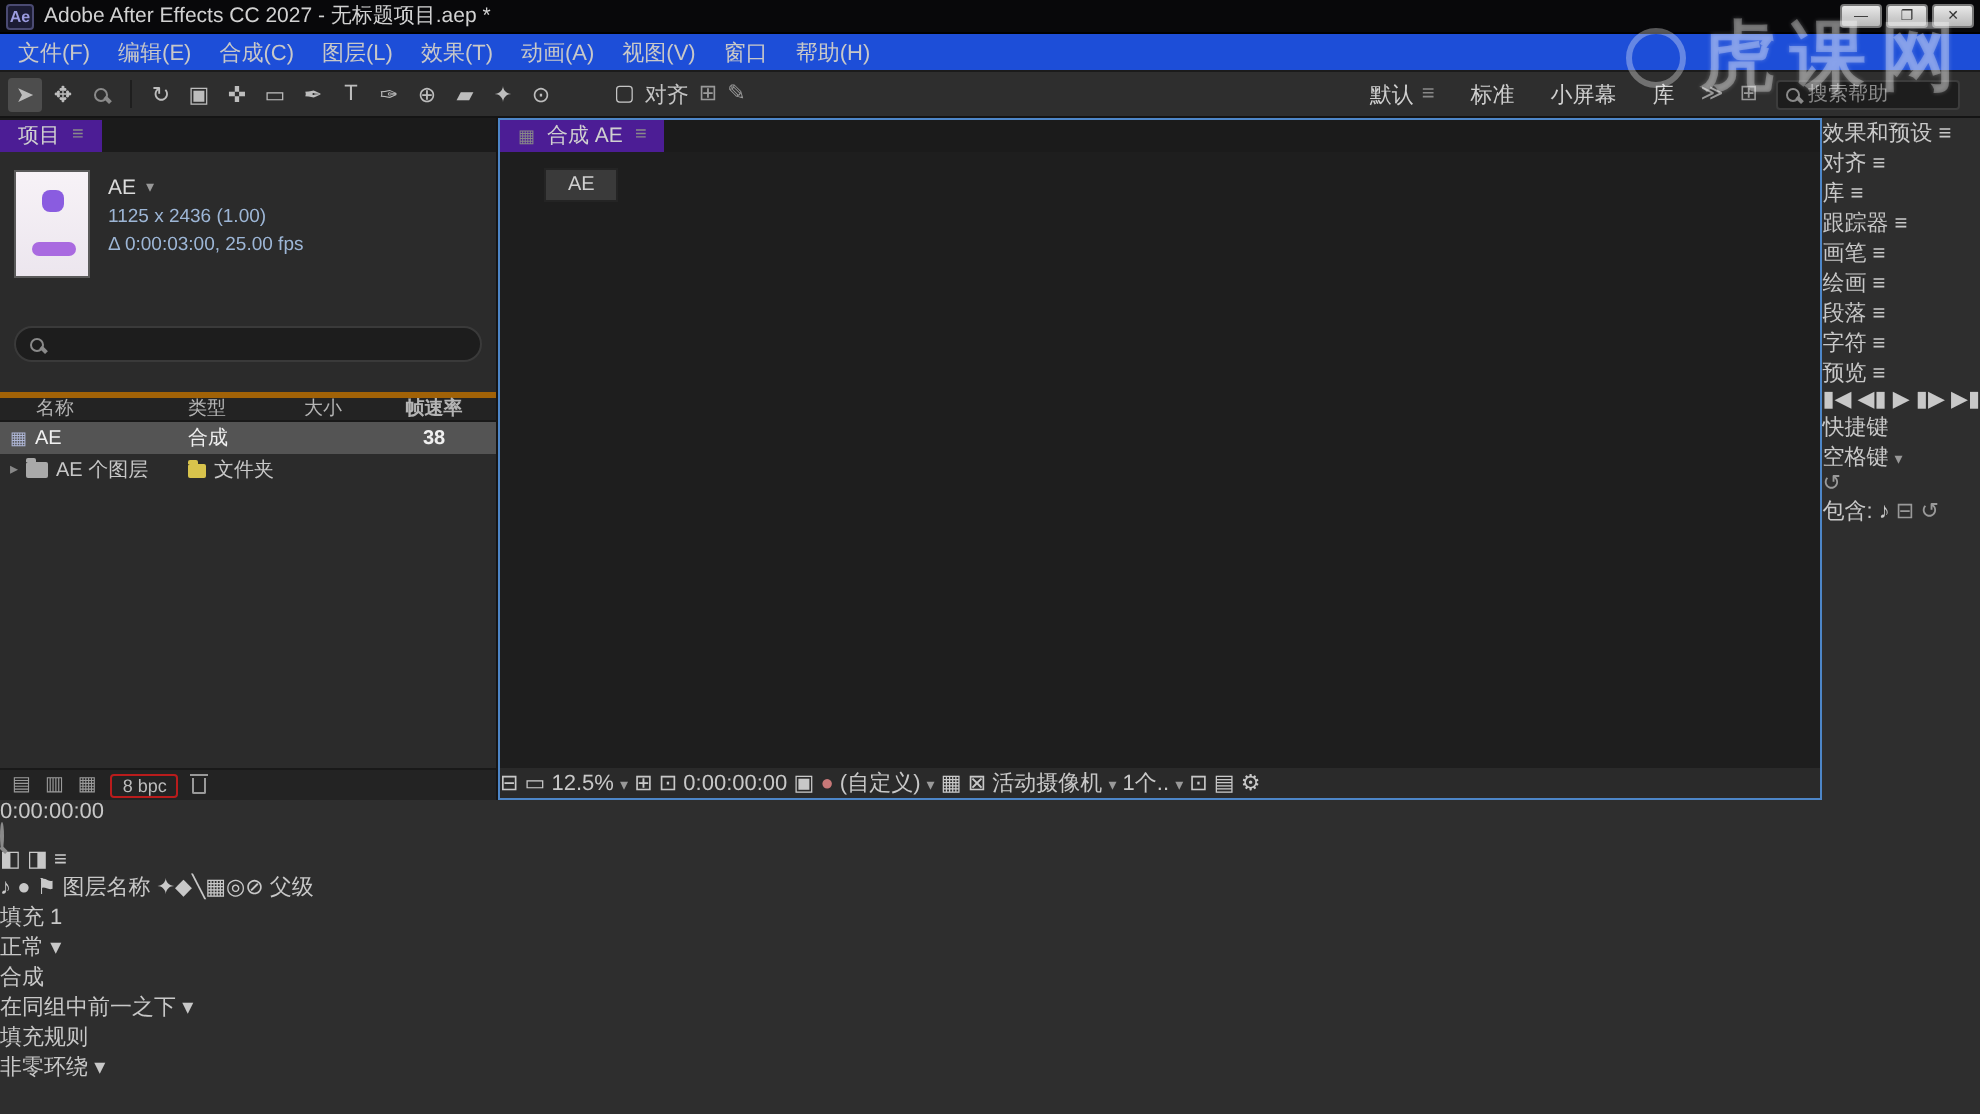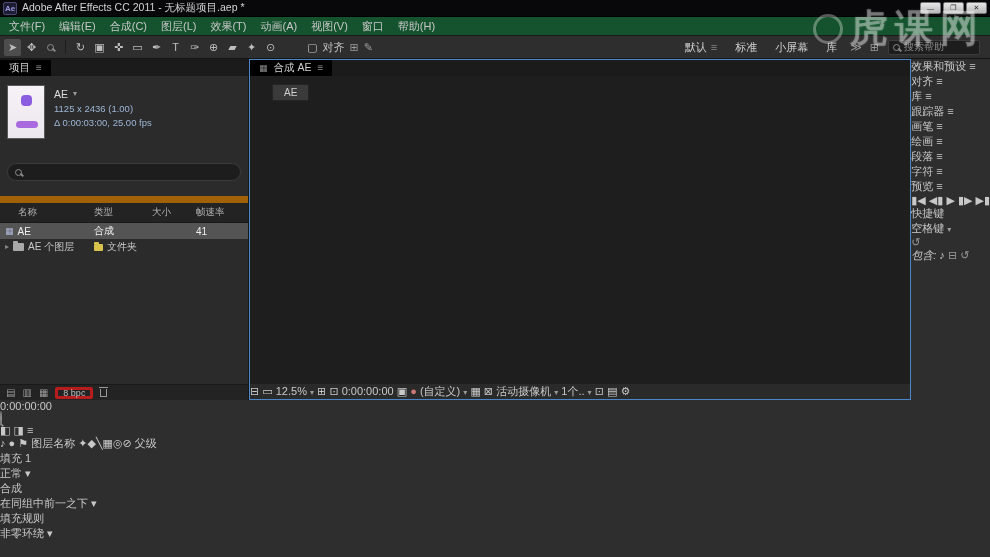--- a/index.html
+++ b/index.html
@@ -12,21 +12,21 @@
   
   .titlebar{height:17px;background:#08080a;display:flex;align-items:center;padding:0 3px;gap:5px;border-bottom:1px solid #000;}
   .appicon{width:14px;height:13px;background:#1c1c34;border:1px solid #4a4a72;border-radius:2px;
            color:#9b9bdf;font-size:8px;font-weight:bold;display:flex;align-items:center;justify-content:center;}
   .wtitle{font-size:10.5px;color:#d2d2d2;}
   .winbtns{margin-left:auto;display:flex;gap:2px;}
   .wbtn{width:21px;height:12px;background:linear-gradient(#e8e8e8,#b8b8b8);border:1px solid #777;border-radius:2px;
         font-size:7px;color:#333;display:flex;align-items:center;justify-content:center;}
 
   
-  .menubar{height:19px;display:flex;align-items:center;background:#14532d;border-bottom:1px solid #1b1b1b;padding-left:2px;}
+  .menubar{height:19px;display:flex;align-items:center;background:#1d4ed8;border-bottom:1px solid #1b1b1b;padding-left:2px;}
   .menu-item{padding:0 7px;font-size:11px;color:#c8c8c8;height:100%;display:flex;align-items:center;}
 
   
   .toolbar{height:23px;display:flex;align-items:center;background:#2e2e2e;border-bottom:1px solid #141414;padding:0 4px;gap:2px;}
   .tool{width:17px;height:17px;display:flex;align-items:center;justify-content:center;color:#bdbdbd;font-size:11px;border-radius:2px;}
   .tool.active{background:#4d4d4d;}
   .tsep{width:1px;height:14px;background:#1e1e1e;margin:0 4px;}
   .snapwrap{margin-left:26px;display:flex;align-items:center;gap:5px;color:#c4c4c4;}
   .tb-right{margin-left:auto;display:flex;align-items:center;gap:2px;}
   .ws-item{padding:0 8px;color:#cfcfcf;display:flex;align-items:center;gap:4px;}
@@ -40,46 +40,46 @@
   .wm-ring{width:30px;height:30px;border:3px solid rgba(255,255,255,0.32);border-radius:50%;}
   .wm-text{font-size:38px;font-weight:bold;letter-spacing:7px;color:rgba(255,255,255,0.30);
            text-shadow:0 0 2px rgba(255,255,255,0.25);}
 
   
   .main{display:flex;height:341px;}
 
   
   .project-panel{width:249px;background:#2b2b2b;border-right:1px solid #161616;display:flex;flex-direction:column;}
   .panel-tabbar{height:17px;background:#1b1b1b;display:flex;align-items:flex-end;}
-  .panel-tab{height:16px;background:#000000;padding:0 9px;display:flex;align-items:center;gap:6px;font-size:10.5px;color:#d0d0d0;}
+  .panel-tab{height:16px;background:#4c1d95;padding:0 9px;display:flex;align-items:center;gap:6px;font-size:10.5px;color:#d0d0d0;}
   .panel-menu{color:#8a8a8a;font-size:10px;}
   .proj-thumb-row{display:flex;gap:9px;padding:9px 7px 4px 7px;}
   .thumb{width:38px;height:54px;border:1px solid #5a5a5a;background:linear-gradient(#f7f2f7,#ece6ee);position:relative;flex:none;}
   .thumb::before{content:"";position:absolute;top:9px;left:13px;width:11px;height:11px;border-radius:4px;background:#8a5ce0;}
   .thumb::after{content:"";position:absolute;bottom:10px;left:8px;width:22px;height:7px;border-radius:4px;background:#a96ae0;}
   .proj-info{display:flex;flex-direction:column;gap:3px;padding-top:3px;}
   .pi-name{color:#dcdcdc;font-size:10.5px;display:flex;gap:5px;align-items:center;}
   .pi-meta{color:#9db6d6;font-size:9.5px;}
   .proj-search-row{margin:20px 7px 0 7px;height:18px;background:#1d1d1d;border:1px solid #3a3a3a;border-radius:9px;
                    display:flex;align-items:center;gap:5px;padding:0 7px;color:#808080;font-size:10px;}
   .proj-table{margin-top:15px;}
-  .pr-head{height:27px;background:#232323;border-top:7px solid #a16207;border-bottom:1px solid #191919;
+  .pr-head{height:15px;background:#232323;border-top:3px solid #a16207;border-bottom:1px solid #191919;
            display:flex;align-items:center;font-size:9.5px;color:#b4b4b4;}
   .pr-row{height:16px;display:flex;align-items:center;font-size:10px;color:#c8c8c8;}
   .pr-row.selected{background:#545454;color:#f0f0f0;}
   .pc-name{width:94px;display:flex;align-items:center;gap:4px;padding-left:5px;}
   .pc-type{width:58px;display:flex;align-items:center;gap:4px;}
   .pc-size{width:44px;}
-  .pc-rate{width:42px;text-align:left;}
+  .pc-rate{width:42px;text-align:center;font-weight:bold;}
   .i-folder{width:11px;height:8px;background:#a9a9a9;border-radius:1px;position:relative;flex:none;}
   .i-folder::before{content:"";position:absolute;top:-2px;left:0;width:5px;height:2px;background:inherit;border-radius:1px 1px 0 0;}
   .i-folder.yellow{background:#d8c34c;width:9px;height:7px;}
   .proj-bottom{margin-top:auto;height:16px;background:#232323;border-top:1px solid #191919;
                display:flex;align-items:center;gap:7px;padding:0 6px;color:#9a9a9a;font-size:10px;}
-  .bpc-box{height:12px;border:3px solid #b91c1c;border-radius:2px;padding:0 5px;font-size:9px;color:#bcbcbc;display:flex;align-items:center;}
+  .bpc-box{height:12px;border:1px solid #b91c1c;border-radius:2px;padding:0 5px;font-size:9px;color:#bcbcbc;display:flex;align-items:center;}
   .i-trash{width:7px;height:8px;border:1px solid #999;border-top:none;border-radius:0 0 1px 1px;position:relative;}
   .i-trash::before{content:"";position:absolute;top:-2px;left:-2px;width:9px;height:1px;background:#999;}
 
   
   .comp-panel{flex:1;display:flex;flex-direction:column;background:#2a2a2a;border:1px solid #4d86c8;}
   .comp-tabbar{height:16px;background:#1b1b1b;display:flex;align-items:flex-end;}
   .viewer{flex:1;position:relative;background:#1e1e1e;overflow:hidden;}
   .viewer-tab{position:absolute;top:8px;left:22px;background:#3a3a3a;border:1px solid #242424;color:#cfcfcf;
               font-size:10px;padding:2px 11px;}
   .phone{position:absolute;top:44px;left:50%;transform:translateX(-50%);width:112px;height:240px;background:#fdfcfd;
@@ -150,21 +150,21 @@
          display:flex;align-items:center;gap:3px;padding:0 5px;font-size:9px;color:#cccccc;}
   .tl-dd .arr{margin-left:auto;color:#999;font-size:8px;}
 </style>
 </head>
 <body>
 
 <div class="app">
 
   <div class="titlebar">
     <span class="appicon">Ae</span>
-    <span class="wtitle">Adobe After Effects CC 2011 - 无标题项目.aep *</span>
+    <span class="wtitle">Adobe After Effects CC 2027 - 无标题项目.aep *</span>
     <div class="winbtns">
       <span class="wbtn">—</span>
       <span class="wbtn">❐</span>
       <span class="wbtn">✕</span>
     </div>
   </div>
 
   <div class="menubar">
     <span class="menu-item">文件(F)</span>
     <span class="menu-item">编辑(E)</span>
@@ -253,21 +253,21 @@
           <span class="pc-size">大小</span>
           <span class="pc-rate">帧速率</span>
         </div>
         <div class="pr-row selected">
           <span class="pc-name">
             <span class="g" style="color:#aeb6d6;font-size:9px;">▦</span>
             <span>AE</span>
           </span>
           <span class="pc-type">合成</span>
           <span class="pc-size"></span>
-          <span class="pc-rate">41</span>
+          <span class="pc-rate">38</span>
         </div>
         <div class="pr-row">
           <span class="pc-name">
             <span class="g" style="color:#888;font-size:8px;">▸</span>
             <span class="i-folder"></span>
             <span>AE 个图层</span>
           </span>
           <span class="pc-type">
             <span class="i-folder yellow"></span>
             <span>文件夹</span>
@@ -377,21 +377,21 @@
       </div>
       <div class="rp-sub">快捷键</div>
       <div class="rp-dd-row">
         <div class="rp-dd">
           <span>空格键</span>
           <span class="g" style="margin-left:auto;font-size:8px;color:#999;">▾</span>
         </div>
         <span class="g" style="color:#999;">↺</span>
       </div>
       <div class="rp-include">
-        <span class="rp-sub" style="padding:0;font-style:italic;">包含:</span>
+        <span class="rp-sub" style="padding:0;">包含:</span>
         <span class="i-eye"></span>
         <span class="g blue">♪</span>
         <span class="g" style="color:#999;">⊟</span>
         <span class="g" style="color:#999;margin-left:auto;">↺</span>
       </div>
       <div class="rp-fill"></div>
     </div>
   </div>
 
   <div class="timeline">

